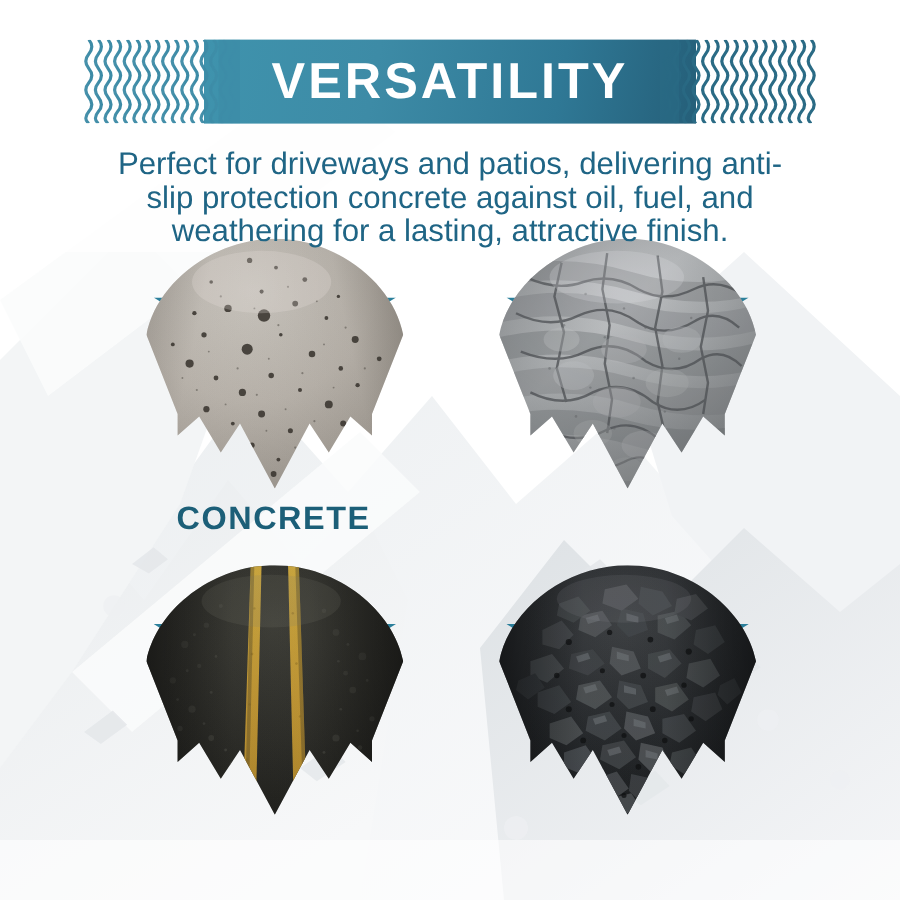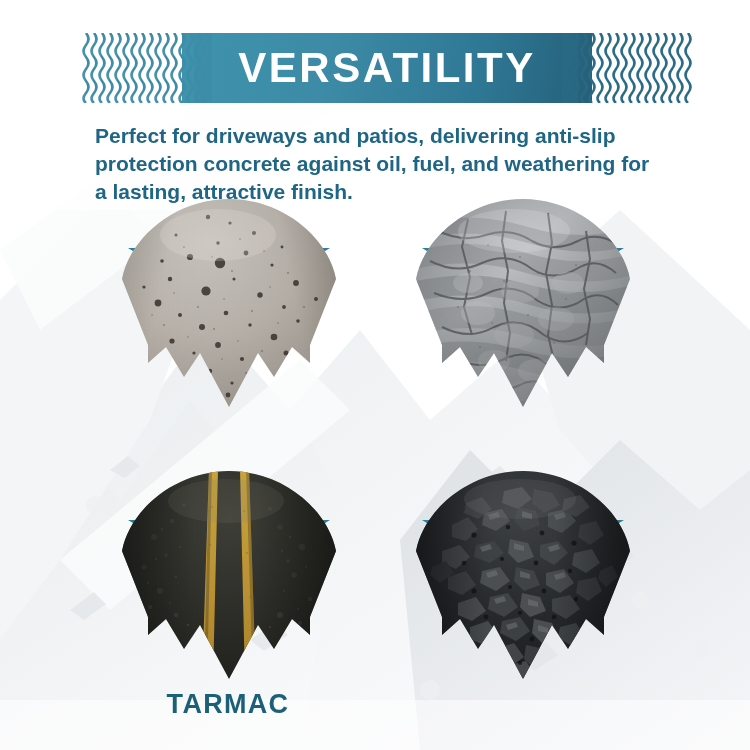--- a/index.html
+++ b/index.html
@@ -18,21 +18,21 @@
     position: absolute;
     inset: 0;
     overflow: hidden;
     background: linear-gradient(160deg, #ffffff 0%, #fbfcfd 30%, #f4f6f8 60%, #ffffff 100%);
   }
   #bg-watermark svg { position: absolute; inset: 0; width: 750px; height: 750px; }
 
   
   #header-banner {
     position: absolute;
-    left: 82px;
+    left: 70px;
     top: 33px;
     width: 610px;
     height: 68px;
     z-index: 5;
   }
   .banner-core {
     position: absolute;
     left: 100px;
     top: 0;
     width: 410px;
@@ -65,25 +65,25 @@
     z-index: 3;
     white-space: nowrap;
   }
 
   
   #intro-text {
     position: absolute;
     left: 95px;
     top: 122px;
     width: 560px;
+    text-align: center;
     color: #1f6585;
-    font-size: 21px;
+    font-size: 26px;
     line-height: 28px;
     z-index: 4;
-    font-weight: bold;
   }
 
   
   #materials-grid {
     position: absolute;
     left: 0;
     top: 195px;
     width: 750px;
     height: 540px;
     z-index: 3;
@@ -370,20 +370,21 @@
             <circle cx="190" cy="112" r="0.9"></circle>
               <circle cx="38" cy="120" r="0.8"></circle>
             <circle cx="118" cy="76" r="0.9"></circle>
               <circle cx="156" cy="92" r="0.8"></circle>
           </g>
 
           <ellipse cx="104" cy="40" rx="58" ry="26" fill="#e6e2db" opacity="0.26"></ellipse>
         </g>
       </svg>
     </div>
+    <div class="material-label">CONCRETE</div>
   </div>
 
   <div class="material-cell col1 row0">
     <div class="tri-backdrop">
       <svg width="202" height="62" viewBox="0 0 202 62">
         <polygon points="0,0 202,0 101,62" fill="#2b7f9b"></polygon>
       </svg>
     </div>
     <div class="wedge-wrap">
       <svg width="230" height="215" viewBox="0 0 230 215">
@@ -567,21 +568,20 @@
             <circle cx="136" cy="130" r="1"></circle>
               <circle cx="139" cy="176" r="1.1"></circle>
           </g>
 
           <rect x="0" y="0" width="230" height="215" fill="url(#tarSideL)"></rect>
           <rect x="0" y="0" width="230" height="215" fill="url(#tarSideR)"></rect>
           <ellipse cx="112" cy="34" rx="58" ry="22" fill="#7d7d72" opacity="0.16"></ellipse>
         </g>
       </svg>
     </div>
-    <div class="material-label">TARMAC</div>
   </div>
 
   <div class="material-cell col1 row1">
     <div class="tri-backdrop">
       <svg width="202" height="62" viewBox="0 0 202 62">
         <polygon points="0,0 202,0 101,62" fill="#2b7f9b"></polygon>
       </svg>
     </div>
     <div class="wedge-wrap">
       <svg width="230" height="215" viewBox="0 0 230 215">

